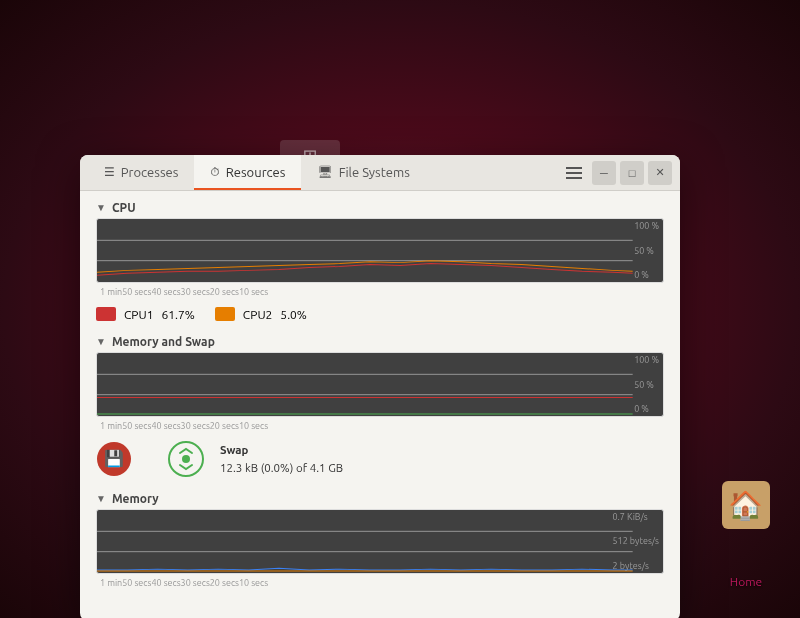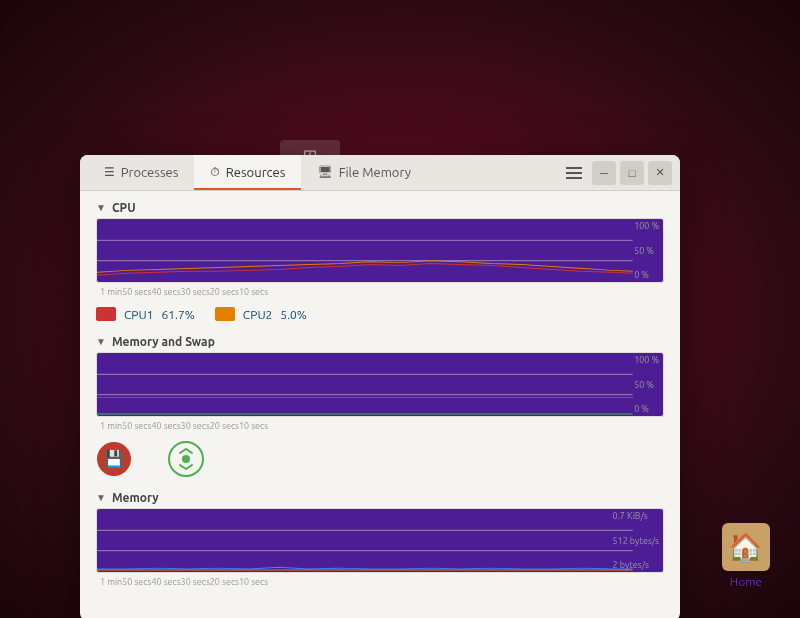--- a/index.html
+++ b/index.html
@@ -129,21 +129,21 @@
       margin-bottom: 4px;
     }
 
     .section-toggle {
       font-size: 10px;
       color: #666;
     }
 
     .chart-container {
       border: 1px solid #ddd;
-      background: #4c1d95;
+      background: #404040;
       border-radius: 3px;
       position: relative;
       height: 65px;
       margin-bottom: 4px;
       overflow: hidden;
     }
 
     .chart-labels-right {
       position: absolute;
       right: 4px;
@@ -170,21 +170,21 @@
       align-items: center;
       gap: 20px;
       padding: 4px 0;
     }
 
     .legend-item {
       display: flex;
       align-items: center;
       gap: 8px;
       font-size: 12px;
-      color: #0c4a6e;
+      color: #000000;
     }
 
     .legend-color {
       width: 20px;
       height: 14px;
       border-radius: 2px;
     }
 
     .legend-color.red { background: #cc3333; }
     .legend-color.orange { background: #e67e00; }
@@ -238,22 +238,23 @@
       background: #c8a068;
       border-radius: 6px;
       display: flex;
       align-items: center;
       justify-content: center;
       font-size: 28px;
     }
 
     .desktop-icon-label {
       font-size: 12px;
-      color: #6d28d9;
+      color: #be185d;
       text-shadow: 0 1px 2px rgba(0,0,0,0.8);
+      margin-top: 42px;
     }
 
     
     .taskbar-hint {
       position: absolute;
       top: 140px;
       left: 280px;
       width: 60px;
       height: 30px;
       background: rgba(255,255,255,0.15);
@@ -282,21 +283,21 @@
         <span>Processes</span>
       </div>
 
       <div class="tab active">
         <span class="tab-icon">⏱</span>
         <span>Resources</span>
       </div>
 
       <div class="tab">
         <span class="tab-icon">🖥</span>
-        <span>File Memory</span>
+        <span>File Systems</span>
       </div>
     </div>
 
     <button class="menu-btn">
       <div class="menu-icon">
         <span></span>
           <span></span>
           <span></span>
       </div>
     </button>
@@ -392,20 +393,24 @@
         <svg width="36" height="36" viewBox="0 0 36 36">
           <circle cx="18" cy="18" r="17" fill="#c0392b"></circle>
           <text x="18" y="23" text-anchor="middle" fill="white" font-size="16">💾</text>
         </svg>
 
         <svg width="36" height="36" viewBox="0 0 36 36" style="margin-left:20px">
           <circle cx="18" cy="18" r="17" fill="none" stroke="#4caf50" stroke-width="2"></circle>
           <path d="M12 12 L18 8 L24 12 M24 24 L18 28 L12 24" fill="none" stroke="#4caf50" stroke-width="2" stroke-linecap="round"></path>
           <circle cx="18" cy="18" r="4" fill="#4caf50"></circle>
         </svg>
+        <div class="info-text">
+          <strong>Swap</strong><br>
+          <span>12.3 kB (0.0%) of 4.1 GB</span>
+        </div>
       </div>
     </div>
 
     <div class="section">
       <div class="section-header">
         <span class="section-toggle">▼</span>
         <span>Memory</span>
       </div>
 
       <div class="chart-container">

